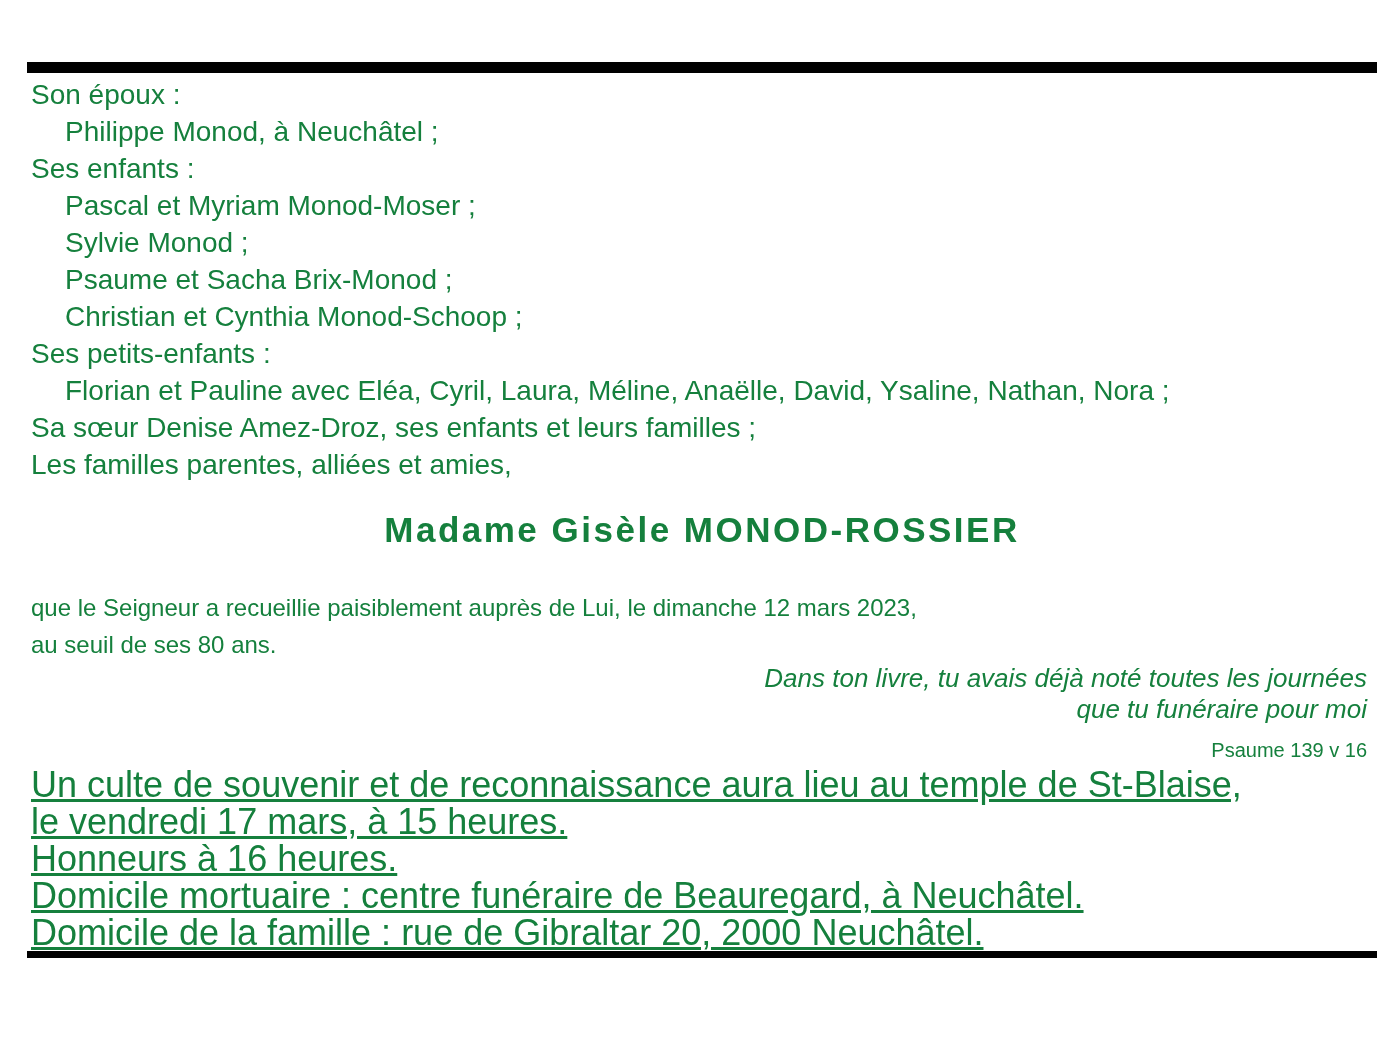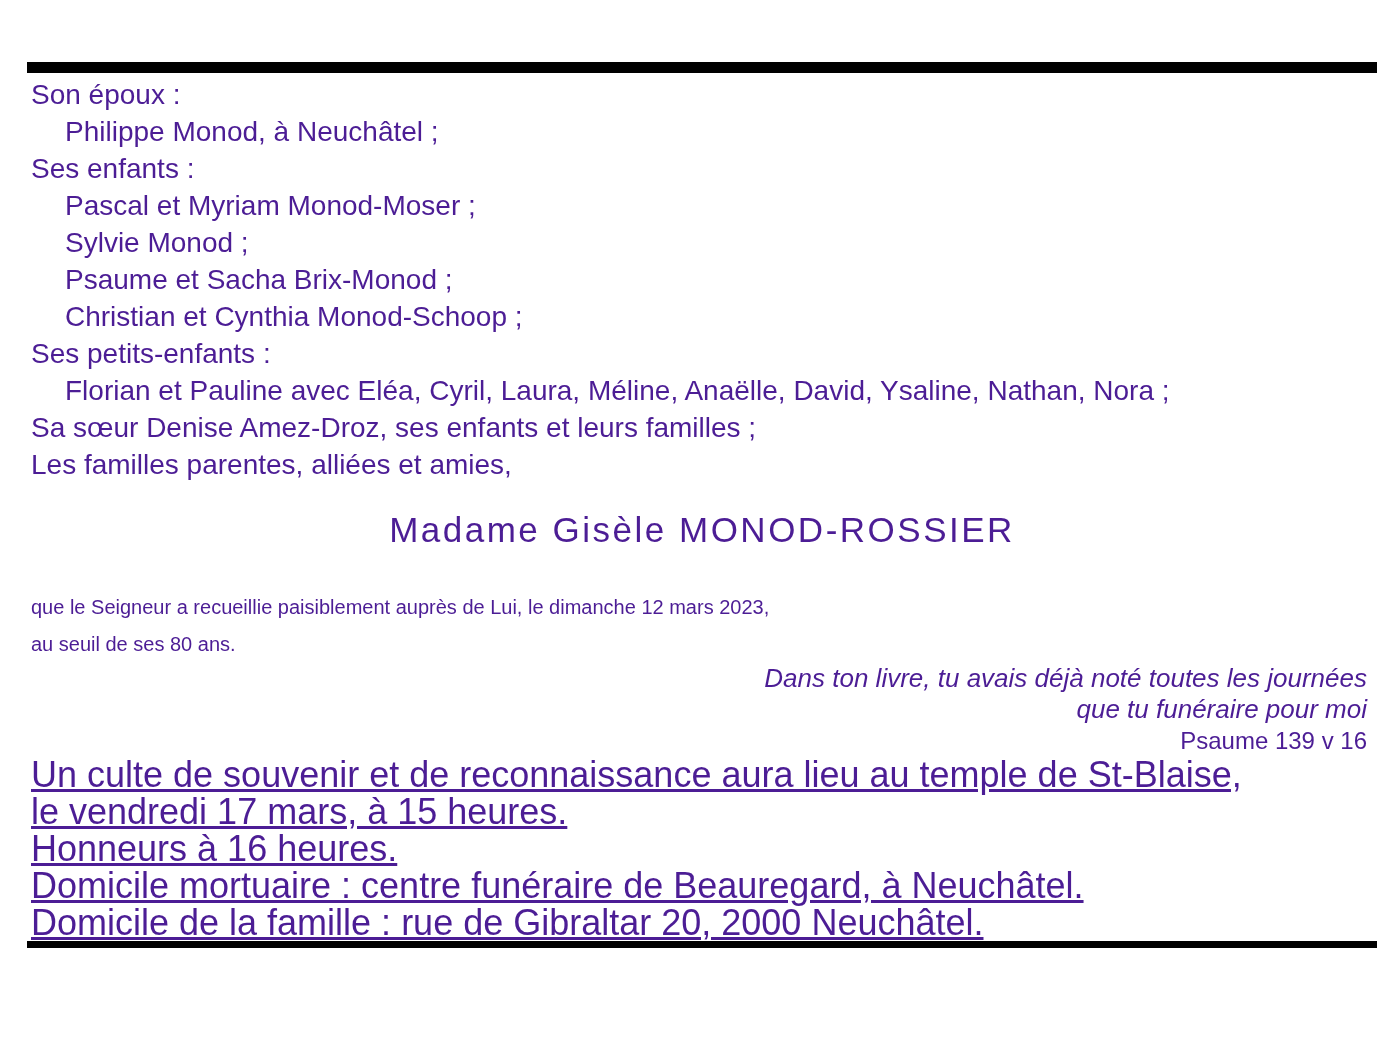--- a/index.html
+++ b/index.html
@@ -5,21 +5,21 @@
   html, body {
     margin: 0;
     padding: 0;
     background: #ffffff;
   }
   .page {
     position: relative;
     width: 1398px;
     height: 1046px;
     background: #ffffff;
-    color: #4c1d95;
+    color: #15803d;
     font-family: "Liberation Sans", "DejaVu Sans", sans-serif;
     overflow: hidden;
   }
   .content {
     position: absolute;
     left: 27px;
     top: 62px;
     width: 1350px;
   }
   .rule-top {
@@ -35,43 +35,44 @@
     line-height: 37px;
     padding: 3px 0 0 4px;
   }
   .line { white-space: nowrap; }
   .line.indent { padding-left: 34px; }
   .b { font-weight: normal; }
   .title {
     margin: 24px 0 0 0;
     font-size: 35px;
     line-height: 45px;
-    font-weight: normal;
+    font-weight: bold;
     letter-spacing: 2.5px;
     text-align: center;
   }
   .death {
     margin-top: 37px;
-    font-size: 20px;
+    font-size: 24px;
     line-height: 37px;
     padding-left: 4px;
   }
   .quote {
     font-size: 26px;
     line-height: 31px;
     text-align: right;
     padding-right: 10px;
   }
   .quote .line { font-style: italic; }
   .quote-ref {
     font-style: normal;
-    font-size: 24px;
+    font-size: 20px;
     line-height: 31px;
     text-align: right;
     padding-right: 10px;
+    margin-top: 10px;
   }
   .service {
     font-size: 36px;
     line-height: 37px;
     padding-left: 4px;
     text-decoration: underline;
   }
 </style>
 </head>
 <body>

